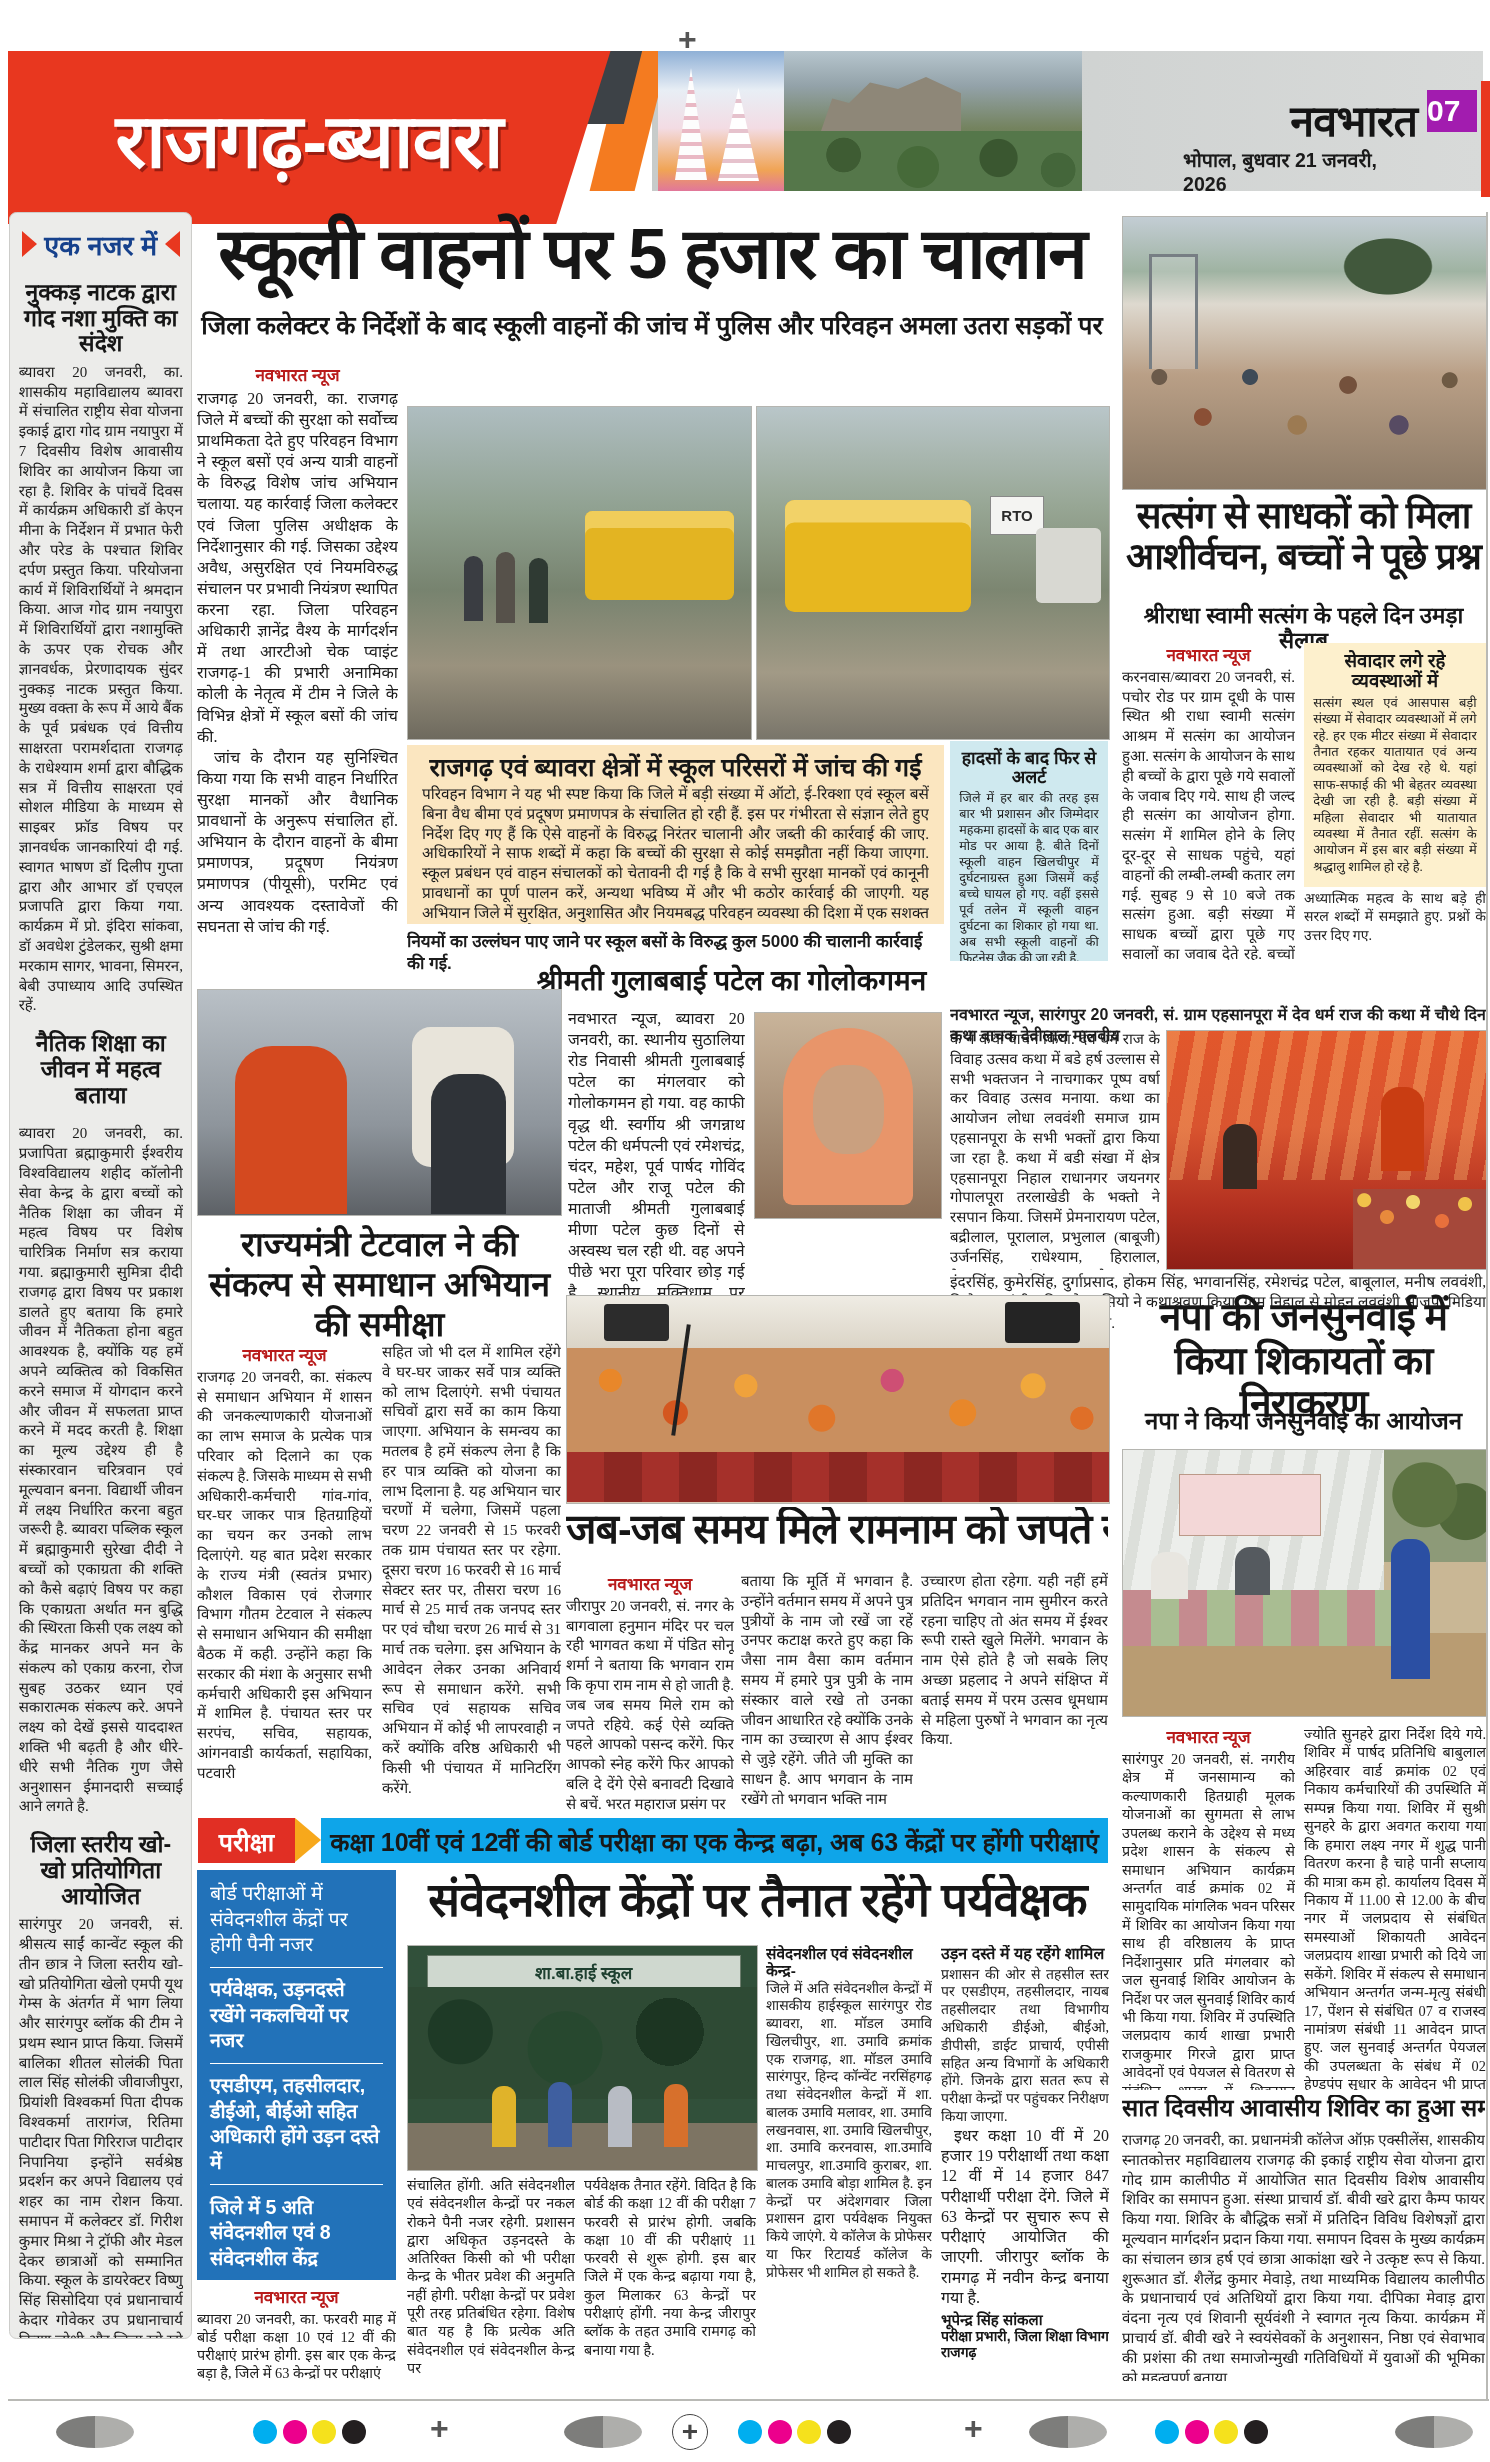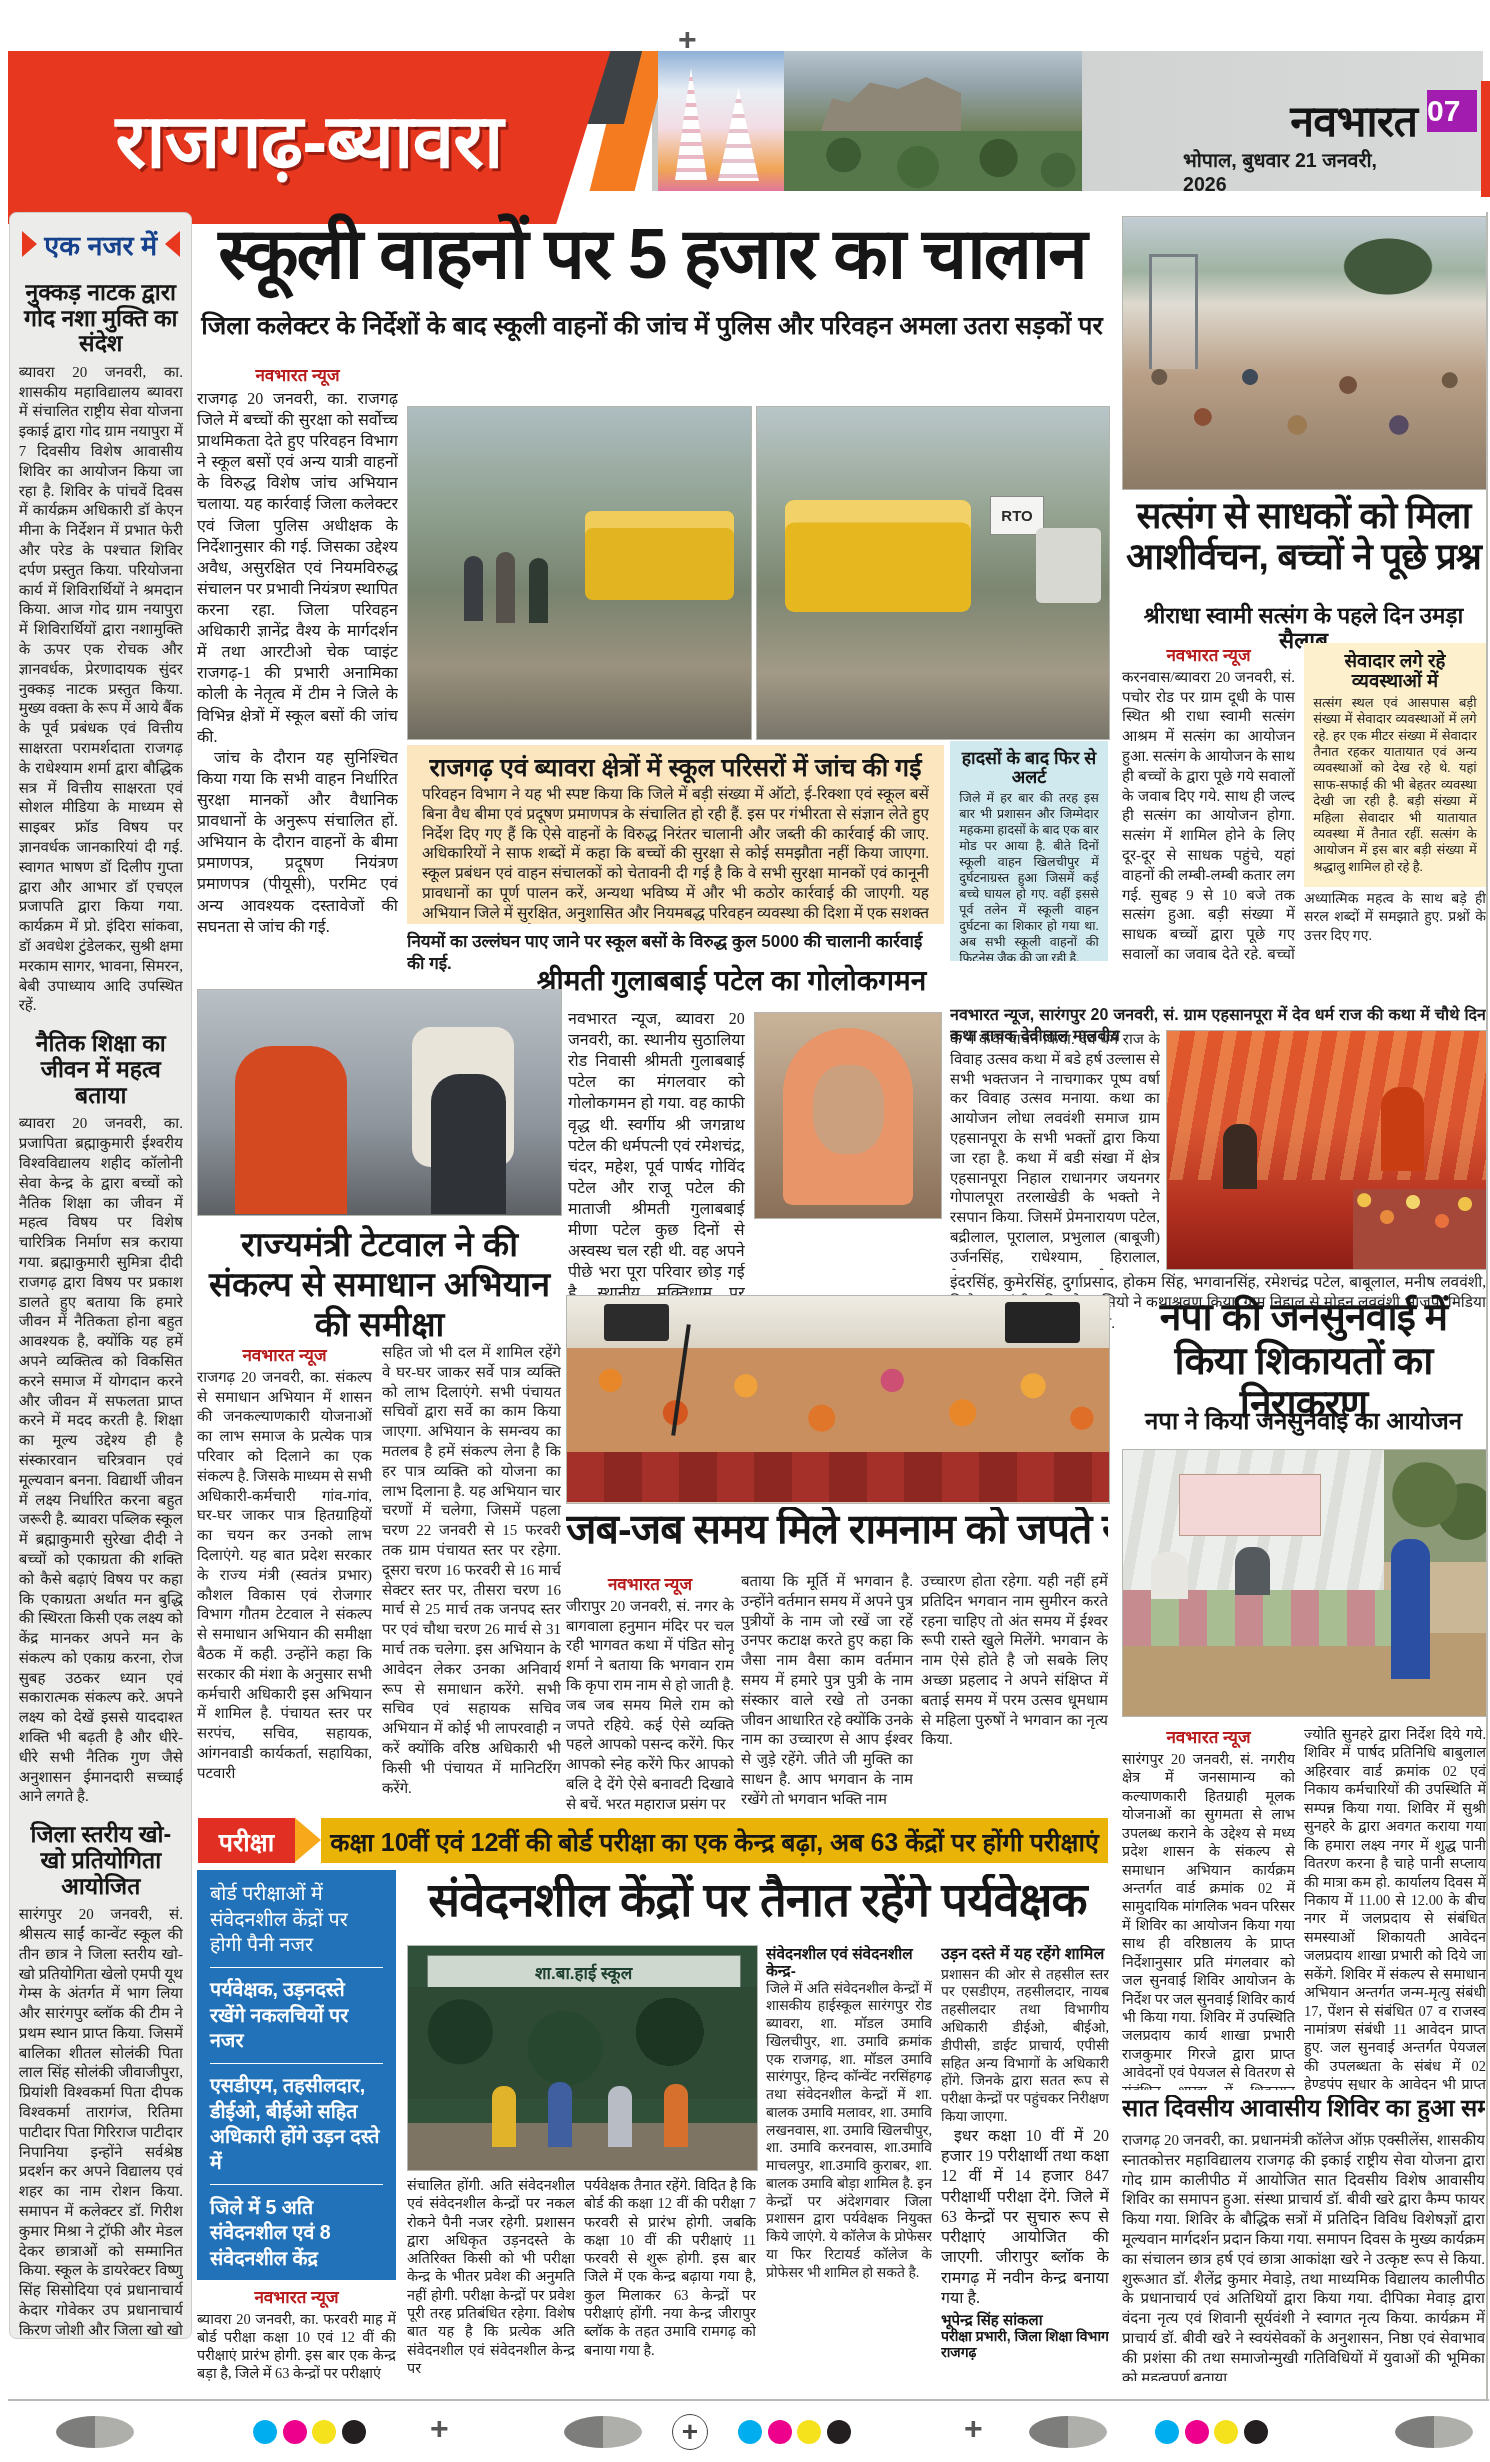--- a/index.html
+++ b/index.html
@@ -61,21 +61,21 @@
       <span class="tri-r" style="border-left:15px solid #e8371f;"></span>
       <span style="color:#16418c;font-weight:bold;font-size:27px;">एक नजर में</span>
       <span class="tri-r" style="border-right:15px solid #e8371f;"></span>
     </div>
 
     <div style="margin-bottom:15px;">
       <div class="hl ct" style="font-size:23px;margin-bottom:5.6px;">नुक्कड़ नाटक द्वारा गोद नशा मुक्ति का संदेश</div>
       <div class="body-txt" style="font-size:15px;">ब्यावरा 20 जनवरी, का. शासकीय महाविद्यालय ब्यावरा में संचालित राष्ट्रीय सेवा योजना इकाई द्वारा गोद ग्राम नयापुरा में 7 दिवसीय विशेष आवासीय शिविर का आयोजन किया जा रहा है. शिविर के पांचवें दिवस में कार्यक्रम अधिकारी डॉ केएन मीना के निर्देशन में प्रभात फेरी और परेड के पश्चात शिविर दर्पण प्रस्तुत किया. परियोजना कार्य में शिविरार्थियों ने श्रमदान किया. आज गोद ग्राम नयापुरा में शिविरार्थियों द्वारा नशामुक्ति के ऊपर एक रोचक और ज्ञानवर्धक, प्रेरणादायक सुंदर नुक्कड़ नाटक प्रस्तुत किया. मुख्य वक्ता के रूप में आये बैंक के पूर्व प्रबंधक एवं वित्तीय साक्षरता परामर्शदाता राजगढ़ के राधेश्याम शर्मा द्वारा बौद्धिक सत्र में वित्तीय साक्षरता एवं सोशल मीडिया के माध्यम से साइबर फ्रॉड विषय पर ज्ञानवर्धक जानकारियां दी गई. स्वागत भाषण डॉ दिलीप गुप्ता द्वारा और आभार डॉ एचएल प्रजापति द्वारा किया गया. कार्यक्रम में प्रो. इंदिरा सांकवा, डॉ अवधेश टुंडेलकर, सुश्री क्षमा मरकाम सागर, भावना, सिमरन, बेबी उपाध्याय आदि उपस्थित रहें.</div>
     </div>
     <div style="margin-bottom:15px;">
-      <div class="hl ct" style="font-size:23px;margin-bottom:6px;">नैतिक शिक्षा का जीवन में महत्व बताया</div>
+      <div class="hl ct" style="font-size:23px;margin-bottom:16px;">नैतिक शिक्षा का जीवन में महत्व बताया</div>
       <div class="body-txt" style="font-size:15px;">ब्यावरा 20 जनवरी, का. प्रजापिता ब्रह्माकुमारी ईश्वरीय विश्वविद्यालय शहीद कॉलोनी सेवा केन्द्र के द्वारा बच्चों को नैतिक शिक्षा का जीवन में महत्व विषय पर विशेष चारित्रिक निर्माण सत्र कराया गया. ब्रह्माकुमारी सुमित्रा दीदी राजगढ़ द्वारा विषय पर प्रकाश डालते हुए बताया कि हमारे जीवन में नैतिकता होना बहुत आवश्यक है, क्योंकि यह हमें अपने व्यक्तित्व को विकसित करने समाज में योगदान करने और जीवन में सफलता प्राप्त करने में मदद करती है. शिक्षा का मूल्य उद्देश्य ही है संस्कारवान चरित्रवान एवं मूल्यवान बनना. विद्यार्थी जीवन में लक्ष्य निर्धारित करना बहुत जरूरी है. ब्यावरा पब्लिक स्कूल में ब्रह्माकुमारी सुरेखा दीदी ने बच्चों को एकाग्रता की शक्ति को कैसे बढ़ाएं विषय पर कहा कि एकाग्रता अर्थात मन बुद्धि की स्थिरता किसी एक लक्ष्य को केंद्र मानकर अपने मन के संकल्प को एकाग्र करना, रोज सुबह उठकर ध्यान एवं सकारात्मक संकल्प करे. अपने लक्ष्य को देखें इससे याददाश्त शक्ति भी बढ़ती है और धीरे-धीरे सभी नैतिक गुण जैसे अनुशासन ईमानदारी सच्चाई आने लगते है.</div>
     </div>
     <div>
       <div class="hl ct" style="font-size:23px;margin-bottom:5.6px;">जिला स्तरीय खो-खो प्रतियोगिता आयोजित</div>
       <div class="body-txt" style="font-size:15px;">सारंगपुर 20 जनवरी, सं. श्रीसत्य साईं कान्वेंट स्कूल की तीन छात्र ने जिला स्तरीय खो-खो प्रतियोगिता खेलो एमपी यूथ गेम्स के अंतर्गत में भाग लिया और सारंगपुर ब्लॉक की टीम ने प्रथम स्थान प्राप्त किया. जिसमें बालिका शीतल सोलंकी पिता लाल सिंह सोलंकी जीवाजीपुरा, प्रियांशी विश्वकर्मा पिता दीपक विश्वकर्मा तारागंज, रितिमा पाटीदार पिता गिरिराज पाटीदार निपानिया इन्होंने सर्वश्रेष्ठ प्रदर्शन कर अपने विद्यालय एवं शहर का नाम रोशन किया. समापन में कलेक्टर डॉ. गिरीश कुमार मिश्रा ने ट्रॉफी और मेडल देकर छात्राओं को सम्मानित किया. स्कूल के डायरेक्टर विष्णु सिंह सिसोदिया एवं प्रधानाचार्य केदार गोवेकर उप प्रधानाचार्य किरण जोशी और जिला खो खो संघ के सचिव भरत भैरवे कोच देव गिरजे तथा मोहित माथुर इन्होंने टीम को बहुत-बहुत बधाई और शुभकामनाएं दी.</div>
     </div>
   </div>
 
   <div class="abs hl ct" style="left:191px;top:214px;width:922px;font-size:71px;letter-spacing:-1.9px;">स्कूली वाहनों पर 5 हजार का चालान</div>
   <div class="abs hl ct" style="left:191px;top:311px;width:922px;font-size:25px;">जिला कलेक्टर के निर्देशों के बाद स्कूली वाहनों की जांच में पुलिस और परिवहन अमला उतरा सड़कों पर</div>
@@ -195,21 +195,21 @@
   </div>
   <div class="abs body-txt" style="left:1304px;top:1725px;width:182px;height:365px;font-size:14.4px;line-height:1.28;">ज्योति सुनहरे द्वारा निर्देश दिये गये. शिविर में पार्षद प्रतिनिधि बाबुलाल अहिरवार वार्ड क्रमांक 02 एवं निकाय कर्मचारियों की उपस्थिति में सम्पन्न किया गया. शिविर में सुश्री सुनहरे के द्वारा अवगत कराया गया कि हमारा लक्ष्य नगर में शुद्ध पानी वितरण करना है चाहे पानी सप्लाय की मात्रा कम हो. कार्यालय दिवस में निकाय में 11.00 से 12.00 के बीच नगर में जलप्रदाय से संबंधित समस्याओं शिकायती आवेदन जलप्रदाय शाखा प्रभारी को दिये जा सकेंगे. शिविर में संकल्प से समाधान अभियान अन्तर्गत जन्म-मृत्यु संबंधी 17, पेंशन से संबंधित 07 व राजस्व नामांत्रण संबंधी 11 आवेदन प्राप्त हुए. जल सुनवाई अन्तर्गत पेयजल की उपलब्धता के संबंध में 02 हेण्डपंप सुधार के आवेदन भी प्राप्त हुए है.</div>
 
   <div class="abs hl ct" style="left:1122px;top:2095px;width:363px;font-size:24px;white-space:nowrap;overflow:hidden;">सात दिवसीय आवासीय शिविर का हुआ समापन</div>
   <div class="abs body-txt" style="left:1122px;top:2131px;width:363px;height:250px;font-size:15px;">राजगढ़ 20 जनवरी, का. प्रधानमंत्री कॉलेज ऑफ़ एक्सीलेंस, शासकीय स्नातकोत्तर महाविद्यालय राजगढ़ की इकाई राष्ट्रीय सेवा योजना द्वारा गोद ग्राम कालीपीठ में आयोजित सात दिवसीय विशेष आवासीय शिविर का समापन हुआ. संस्था प्राचार्य डॉ. बीवी खरे द्वारा कैम्प फायर किया गया. शिविर के बौद्धिक सत्रों में प्रतिदिन विविध विशेषज्ञों द्वारा मूल्यवान मार्गदर्शन प्रदान किया गया. समापन दिवस के मुख्य कार्यक्रम का संचालन छात्र हर्ष एवं छात्रा आकांक्षा खरे ने उत्कृष्ट रूप से किया. शुरूआत डॉ. शैलेंद्र कुमार मेवाड़े, तथा माध्यमिक विद्यालय कालीपीठ के प्रधानाचार्य एवं अतिथियों द्वारा किया गया. दीपिका मेवाड़ द्वारा वंदना नृत्य एवं शिवानी सूर्यवंशी ने स्वागत नृत्य किया. कार्यक्रम में प्राचार्य डॉ. बीवी खरे ने स्वयंसेवकों के अनुशासन, निष्ठा एवं सेवाभाव की प्रशंसा की तथा समाजोन्मुखी गतिविधियों में युवाओं की भूमिका को महत्वपूर्ण बताया.</div>
 
   <div class="abs" style="left:198px;top:1818px;width:97px;height:45px;background:#e12f24;display:flex;align-items:center;justify-content:center;">
     <span style="color:#fff;font-weight:bold;font-size:25px;">परीक्षा</span>
   </div>
   <div class="abs" style="left:295px;top:1818px;width:0;height:0;border-top:22.4px solid transparent;border-bottom:22.4px solid transparent;border-left:26px solid #f7a81b;"></div>
-  <div class="abs" style="left:321px;top:1818px;width:787px;height:45px;background:#eab308;display:flex;align-items:center;justify-content:center;">
+  <div class="abs" style="left:321px;top:1818px;width:787px;height:45px;background:#0ea5e9;display:flex;align-items:center;justify-content:center;">
     <span style="color:#181818;font-weight:bold;font-size:25px;white-space:nowrap;">कक्षा 10वीं एवं 12वीं की बोर्ड परीक्षा का एक केन्द्र बढ़ा, अब 63 केंद्रों पर होंगी परीक्षाएं</span>
   </div>
 
   <div class="abs" style="left:197px;top:1870px;width:199px;height:410px;background:#2272b9;padding:11.2px 13px;box-sizing:border-box;color:#fff;overflow:hidden;">
     <div style="font-weight:normal;font-size:19.6px;line-height:1.3;padding-bottom:9.3px;border-bottom:1.9px solid #fff;">बोर्ड परीक्षाओं  में संवेदनशील केंद्रों पर होगी पैनी नजर</div>
     <div style="font-weight:bold;font-size:19.6px;line-height:1.3;padding:9.3px 0;border-bottom:1.9px solid #fff;">पर्यवेक्षक, उड़नदस्ते रखेंगे नकलचियों पर नजर</div>
     <div style="font-weight:bold;font-size:19.6px;line-height:1.3;padding:9.3px 0;border-bottom:1.9px solid #fff;">एसडीएम, तहसीलदार, डीईओ, बीईओ सहित अधिकारी होंगे उड़न दस्ते में</div>
     <div style="font-weight:bold;font-size:19.6px;line-height:1.3;padding-top:9.3px;">जिले में 5 अति संवेदनशील एवं 8 संवेदनशील केंद्र</div>
   </div>
   <div class="abs" style="left:197px;top:2285px;width:199px;height:102px;overflow:hidden;">

